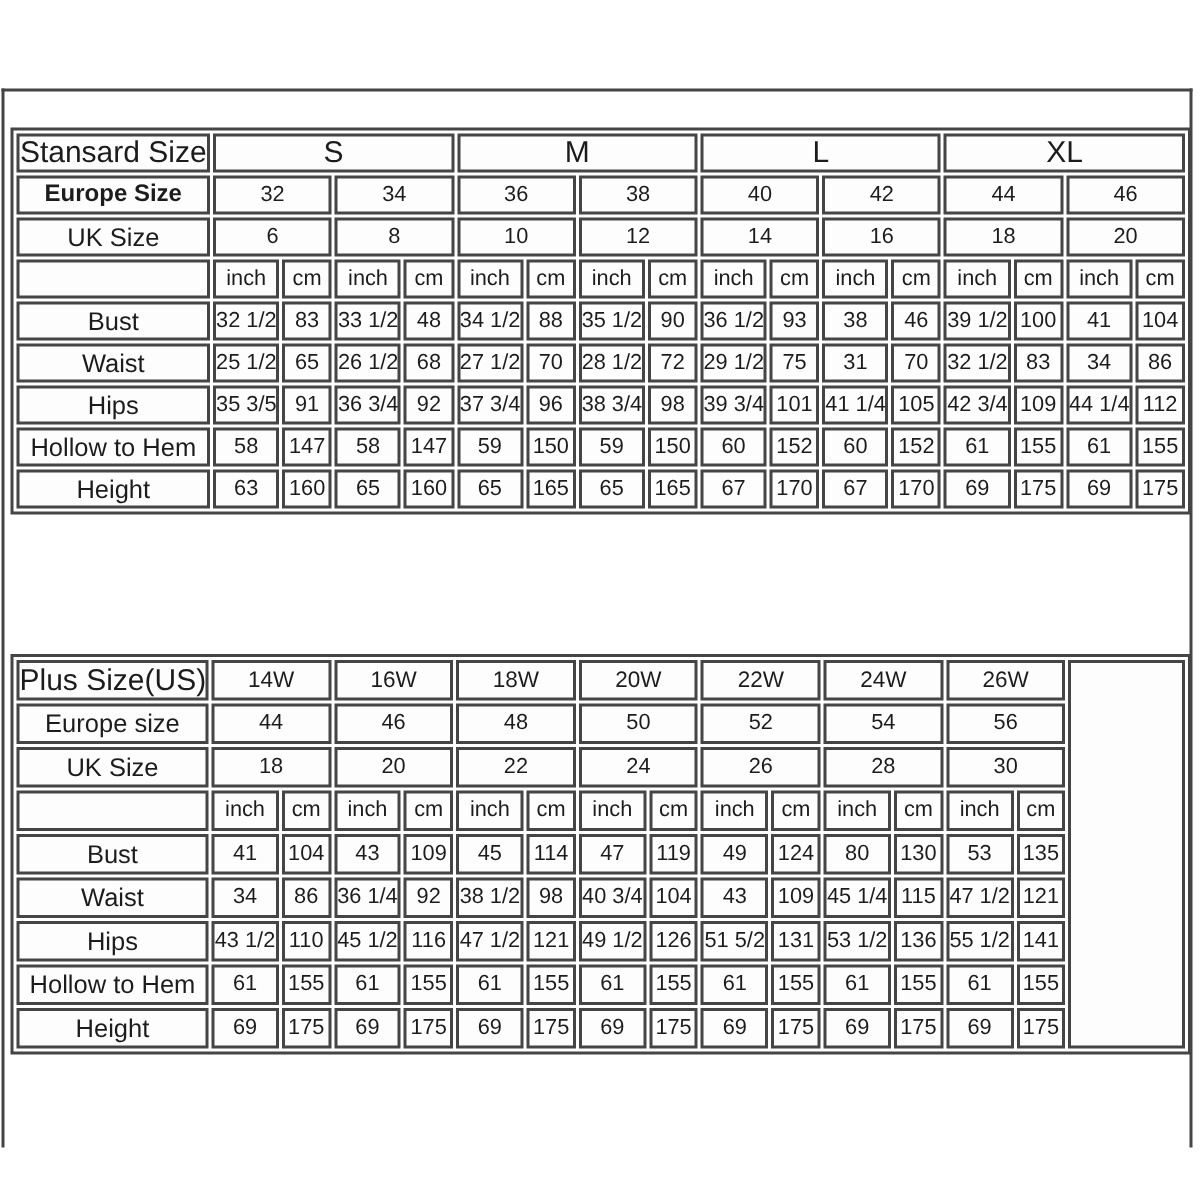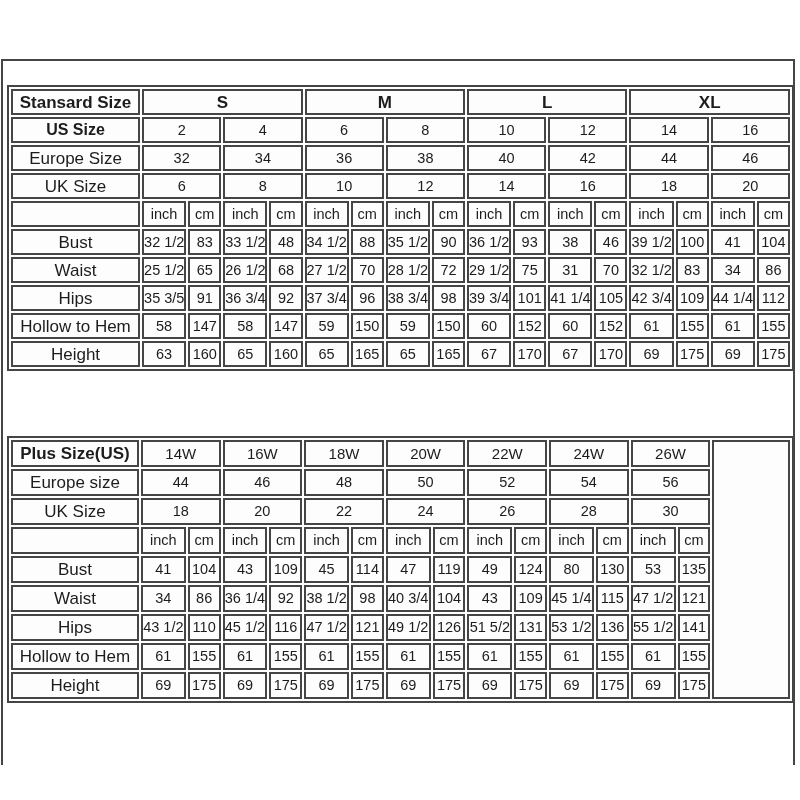--- a/index.html
+++ b/index.html
@@ -42,25 +42,25 @@
     vertical-align: middle;
     white-space: nowrap;
     padding: 0;
     height: 26px;
     font-size: 14.5px;
     line-height: 1;
   }
   #plus-table td { height: 27px; }
   td.row-label { font-size: 17px; }
   
-  #standard-table tr:first-child td { font-weight: bold; font-size: 17px; }
+  #standard-table tr:first-child td { font-weight: normal; font-size: 20px; }
   
   #standard-table tr:nth-child(2) td:first-child { font-weight: bold; font-size: 16px; }
   
-  #plus-table tr:first-child td:first-child { font-weight: bold; font-size: 17px; margin-top: 28px; }
+  #plus-table tr:first-child td:first-child { font-weight: normal; font-size: 20px; margin-top: 28px; }
   #plus-table tr:first-child td { font-size: 15px; }
 </style>
 </head>
 <body>
 
 <div class="outer-frame"></div>
 
 <table id="standard-table" class="size-table">
     <colgroup>
       <col style="width: 117px;">
@@ -81,31 +81,20 @@
       <col style="width: 40px;">
       <col style="width: 30px;">
     </colgroup>
     <tbody>
       <tr>
         <td class="row-label">Stansard Size</td>
         <td colspan="4">S</td>
         <td colspan="4">M</td>
         <td colspan="4">L</td>
         <td colspan="4">XL</td>
-      </tr>
-      <tr>
-        <td class="row-label">US Size</td>
-        <td colspan="2">2</td>
-        <td colspan="2">4</td>
-        <td colspan="2">6</td>
-        <td colspan="2">8</td>
-        <td colspan="2">10</td>
-        <td colspan="2">12</td>
-        <td colspan="2">14</td>
-        <td colspan="2">16</td>
       </tr>
       <tr>
         <td class="row-label">Europe Size</td>
         <td colspan="2">32</td>
         <td colspan="2">34</td>
         <td colspan="2">36</td>
         <td colspan="2">38</td>
         <td colspan="2">40</td>
         <td colspan="2">42</td>
         <td colspan="2">44</td>

